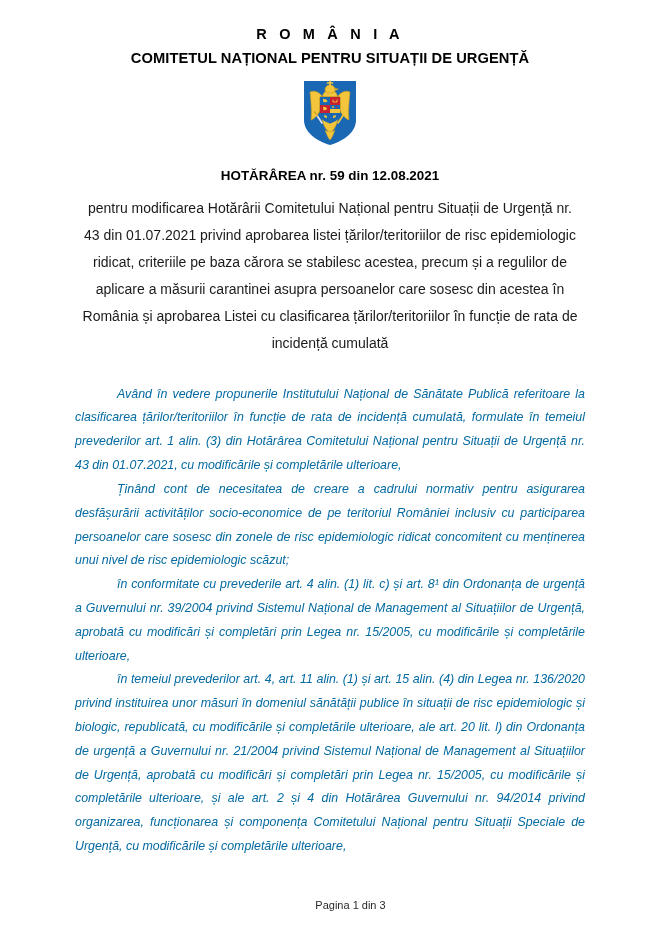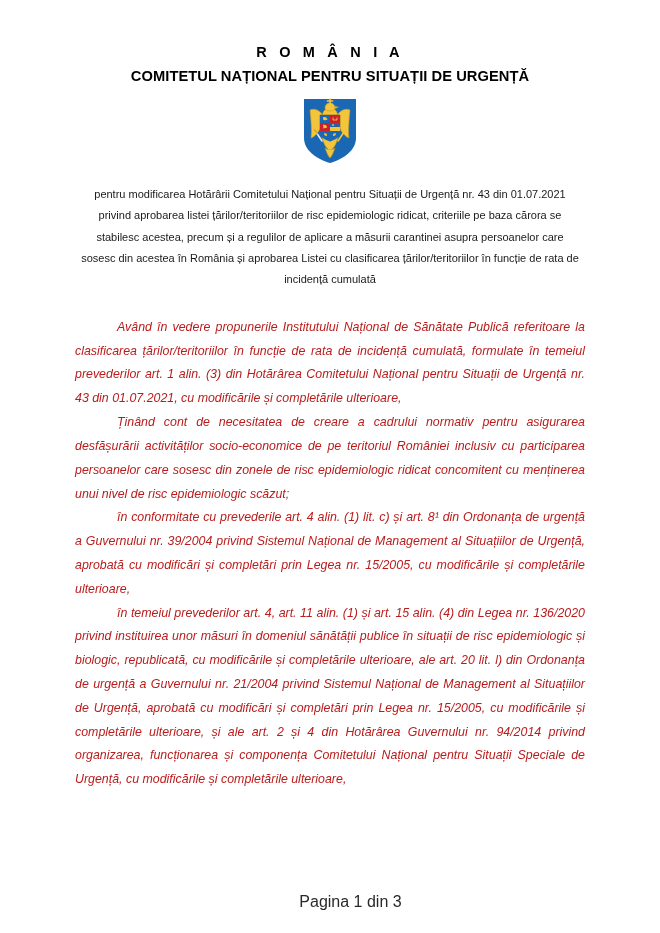--- a/index.html
+++ b/index.html
@@ -13,21 +13,21 @@
     height: 933px;
     background: #ffffff;
     box-sizing: border-box;
     font-family: "Liberation Sans", sans-serif;
     color: #1a1a1a;
     overflow: hidden;
   }
 
   
   .doc-header {
-    padding-top: 42px;
+    padding-top: 24px;
     text-align: center;
   }
   .header-line {
     font-weight: bold;
     color: #000000;
     line-height: 1.38;
   }
   .header-country {
     font-size: 14.5px;
     letter-spacing: 4.2px;
@@ -63,53 +63,53 @@
   }
   .doc-title {
     font-size: 13.4px;
     font-weight: bold;
     color: #000000;
     line-height: 1.5;
   }
   .doc-subtitle {
     margin: 9px auto 4px auto;
     width: 500px;
-    font-size: 11px;
+    font-size: 14px;
     line-height: 1.92;
     text-align: center;
     color: #1a1a1a;
   }
 
   
   .doc-body {
     margin: 26px auto 0 auto;
     width: 510px;
   }
   .para {
     font-size: 12.4px;
     font-style: italic;
     line-height: 1.92;
     text-align: justify;
     text-justify: inter-word;
     text-indent: 42px;
     margin: 0;
-    color: #b91c1c;
+    color: #0369a1;
   }
   .para + .para {
     margin-top: 0px;
   }
 
   
   .doc-footer {
     position: absolute;
     left: 0;
     right: 0;
     bottom: 22px;
     text-align: center;
-    font-size: 16px;
+    font-size: 11px;
     color: #2a2a2a;
     padding-left: 41px;
   }
 </style>
 </head>
 <body>
 
 <div class="page">
 
   <div class="doc-header">
@@ -160,20 +160,21 @@
         <path d="M18 33 H38 V35 C38 39 33 42 28 43.5 C23 42 18 39 18 35 Z" fill="#1a68b4"></path>
         <path d="M22 35.5 C24 34.8 25.5 36 25 37.8 C23.5 38.2 22 37.2 22 35.5 Z" fill="#f3c53c"></path>
         <path d="M34 35.5 C32 34.8 30.5 36 31 37.8 C32.5 38.2 34 37.2 34 35.5 Z" fill="#f3c53c"></path>
       </g>
 
       <path d="M23 50 C25 55 26 58 28 60 C30 58 31 55 33 50 C31 52 25 52 23 50 Z" fill="#f3c53c" stroke="#c99a16" stroke-width="0.5"></path>
     </svg>
   </div>
 
   <div class="title-block">
+    <div class="doc-title">HOTĂRÂREA nr. 59 din 12.08.2021</div>
     <div class="doc-subtitle">pentru modificarea Hotărârii Comitetului Național pentru Situații de Urgență nr. 43 din 01.07.2021 privind aprobarea listei țărilor/teritoriilor de risc epidemiologic ridicat, criteriile pe baza cărora se stabilesc acestea, precum și a regulilor de aplicare a măsurii carantinei asupra persoanelor care sosesc din acestea în România și aprobarea Listei cu clasificarea țărilor/teritoriilor în funcție de rata de incidență cumulată</div>
   </div>
 
   <div class="doc-body">
     <p class="para">Având în vedere propunerile Institutului Național de Sănătate Publică referitoare la clasificarea țărilor/teritoriilor în funcție de rata de incidență cumulată, formulate în temeiul prevederilor art. 1 alin. (3) din Hotărârea Comitetului Național pentru Situații de Urgență nr. 43 din 01.07.2021, cu modificările și completările ulterioare,</p>
     <p class="para">Ținând cont de necesitatea de creare a cadrului normativ pentru asigurarea desfășurării activităților socio-economice de pe teritoriul României inclusiv cu participarea persoanelor care sosesc din zonele de risc epidemiologic ridicat concomitent cu menținerea unui nivel de risc epidemiologic scăzut;</p>
     <p class="para">în conformitate cu prevederile art. 4 alin. (1) lit. c) și art. 8¹ din Ordonanța de urgență a Guvernului nr. 39/2004 privind Sistemul Național de Management al Situațiilor de Urgență, aprobată cu modificări și completări prin Legea nr. 15/2005, cu modificările și completările ulterioare,</p>
     <p class="para">în temeiul prevederilor art. 4, art. 11 alin. (1) și art. 15 alin. (4) din Legea nr. 136/2020 privind instituirea unor măsuri în domeniul sănătății publice în situații de risc epidemiologic și biologic, republicată, cu modificările și completările ulterioare, ale art. 20 lit. l) din Ordonanța de urgență a Guvernului nr. 21/2004 privind Sistemul Național de Management al Situațiilor de Urgență, aprobată cu modificări și completări prin Legea nr. 15/2005, cu modificările și completările ulterioare, și ale art. 2 și 4 din Hotărârea Guvernului nr. 94/2014 privind organizarea, funcționarea și componența Comitetului Național pentru Situații Speciale de Urgență, cu modificările și completările ulterioare,</p>
   </div>
 

